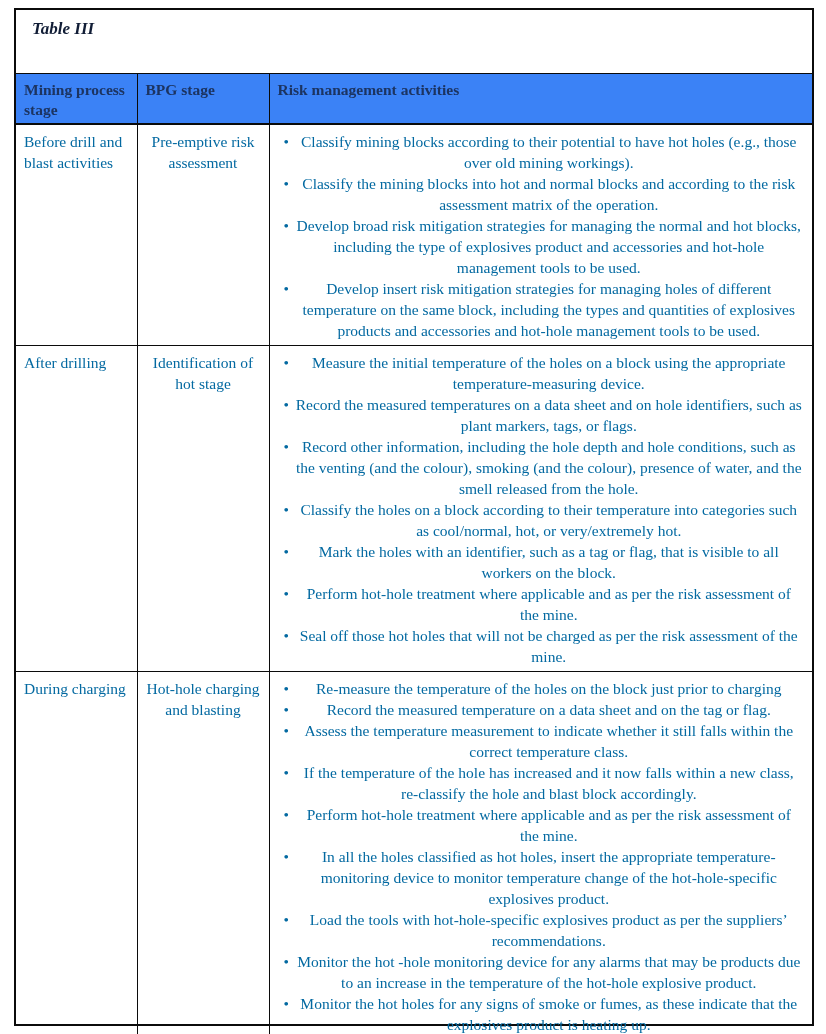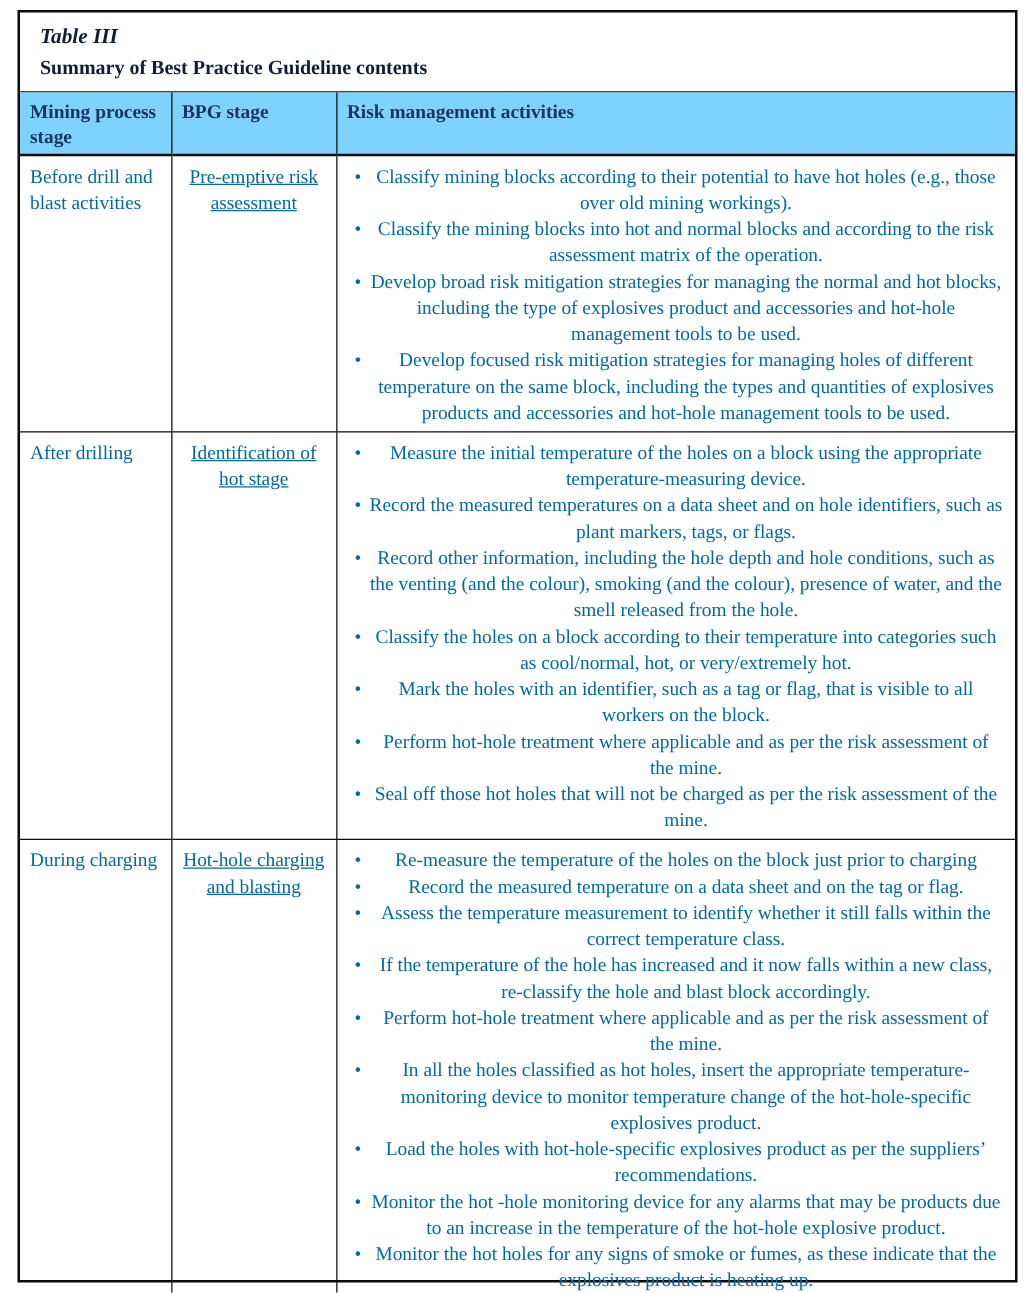--- a/index.html
+++ b/index.html
@@ -38,21 +38,21 @@
     table-layout: fixed;
   }
   col.c1 { width: 121px; }
   col.c2 { width: 132px; }
 
   tr.header-row { height: 50px; }
   tr.row-0 { height: 220px; }
   tr.row-1 { height: 318px; }
 
   th {
-    background: #7dd3fc;
+    background: #3b82f6;
     color: #1c3461;
     font-size: 15.5px; font-weight: bold;
     text-align: left; vertical-align: top;
     padding: 6px 8px 0 8px;
     border: 1px solid #0b0b0b;
     border-top: none;
     border-bottom: 2px solid #0b0b0b;
     line-height: 20px;
   }
   th.center { text-align: left; }
@@ -63,36 +63,35 @@
     border: 1px solid #0b0b0b;
     vertical-align: top;
     font-size: 15.5px; line-height: 21px;
     color: #0369a1;
     padding: 6px 8px 4px 8px;
   }
   td:first-child { border-left: none; }
   td:last-child { border-right: none; text-align: center; }
   tbody tr:last-child td { border-bottom: none; }
 
-  td.bpg-cell { text-align: center; padding-left: 6px; padding-right: 6px; text-decoration: underline; }
+  td.bpg-cell { text-align: center; padding-left: 6px; padding-right: 6px; }
   td.activities-cell { padding: 6px 10px 4px 14px; }
 
   ul.activities { list-style: none; margin: 0; padding: 0; }
   ul.activities li { position: relative; padding-left: 12px; }
   ul.activities li::before { content: "\2022"; position: absolute; left: 0; top: 0; }
 </style>
 </head>
 <body>
 
 <div class="page">
   <div class="doc-table">
 
     <div class="title-block">
       <div class="table-label">Table III</div>
-      <div class="table-subtitle">Summary of Best Practice Guideline contents</div>
     </div>
 
     <table class="bpg-table">
       <colgroup>
         <col class="c1">
           <col class="c2">
           <col class="c3">
       </colgroup>
       <thead>
         <tr class="header-row">
@@ -103,21 +102,21 @@
       </thead>
       <tbody>
         <tr class="row-0">
           <td>Before drill and blast activities</td>
           <td class="bpg-cell">Pre-emptive risk assessment</td>
           <td class="activities-cell">
             <ul class="activities">
                 <li>Classify mining blocks according to their potential to have hot holes (e.g., those over old mining workings).</li>
                 <li>Classify the mining blocks into hot and normal blocks and according to the risk assessment matrix of the operation.</li>
                 <li>Develop broad risk mitigation strategies for managing the normal and hot blocks, including the type of explosives product and accessories and hot-hole management tools to be used.</li>
-                <li>Develop focused risk mitigation strategies for managing holes of different temperature on the same block, including the types and quantities of explosives products and accessories and hot-hole management tools to be used.</li>
+                <li>Develop insert risk mitigation strategies for managing holes of different temperature on the same block, including the types and quantities of explosives products and accessories and hot-hole management tools to be used.</li>
               </ul>
           </td>
         </tr>
         <tr class="row-1">
           <td>After drilling</td>
           <td class="bpg-cell">Identification of hot stage</td>
           <td class="activities-cell">
             <ul class="activities">
                 <li>Measure the initial temperature of the holes on a block using the appropriate temperature-measuring device.</li>
                 <li>Record the measured temperatures on a data sheet and on hole identifiers, such as plant markers, tags, or flags.</li>
@@ -129,25 +128,25 @@
               </ul>
           </td>
         </tr>
         <tr class="row-2">
           <td>During charging</td>
           <td class="bpg-cell">Hot-hole charging and blasting</td>
           <td class="activities-cell">
             <ul class="activities">
                 <li>Re-measure the temperature of the holes on the block just prior to charging</li>
                 <li>Record the measured temperature on a data sheet and on the tag or flag.</li>
-                <li>Assess the temperature measurement to identify whether it still falls within the correct temperature class.</li>
+                <li>Assess the temperature measurement to indicate whether it still falls within the correct temperature class.</li>
                 <li>If the temperature of the hole has increased and it now falls within a new class, re-classify the hole and blast block accordingly.</li>
                 <li>Perform hot-hole treatment where applicable and as per the risk assessment of the mine.</li>
                 <li>In all the holes classified as hot holes, insert the appropriate temperature-monitoring device to monitor temperature change of the hot-hole-specific explosives product.</li>
-                <li>Load the holes with hot-hole-specific explosives product as per the suppliers’ recommendations.</li>
+                <li>Load the tools with hot-hole-specific explosives product as per the suppliers’ recommendations.</li>
                 <li>Monitor the hot -hole monitoring device for any alarms that may be products due to an increase in the temperature of the hot-hole explosive product.</li>
                 <li>Monitor the hot holes for any signs of smoke or fumes, as these indicate that the explosives product is heating up.</li>
               </ul>
           </td>
         </tr>
       </tbody>
     </table>
 
   </div>
 </div>

